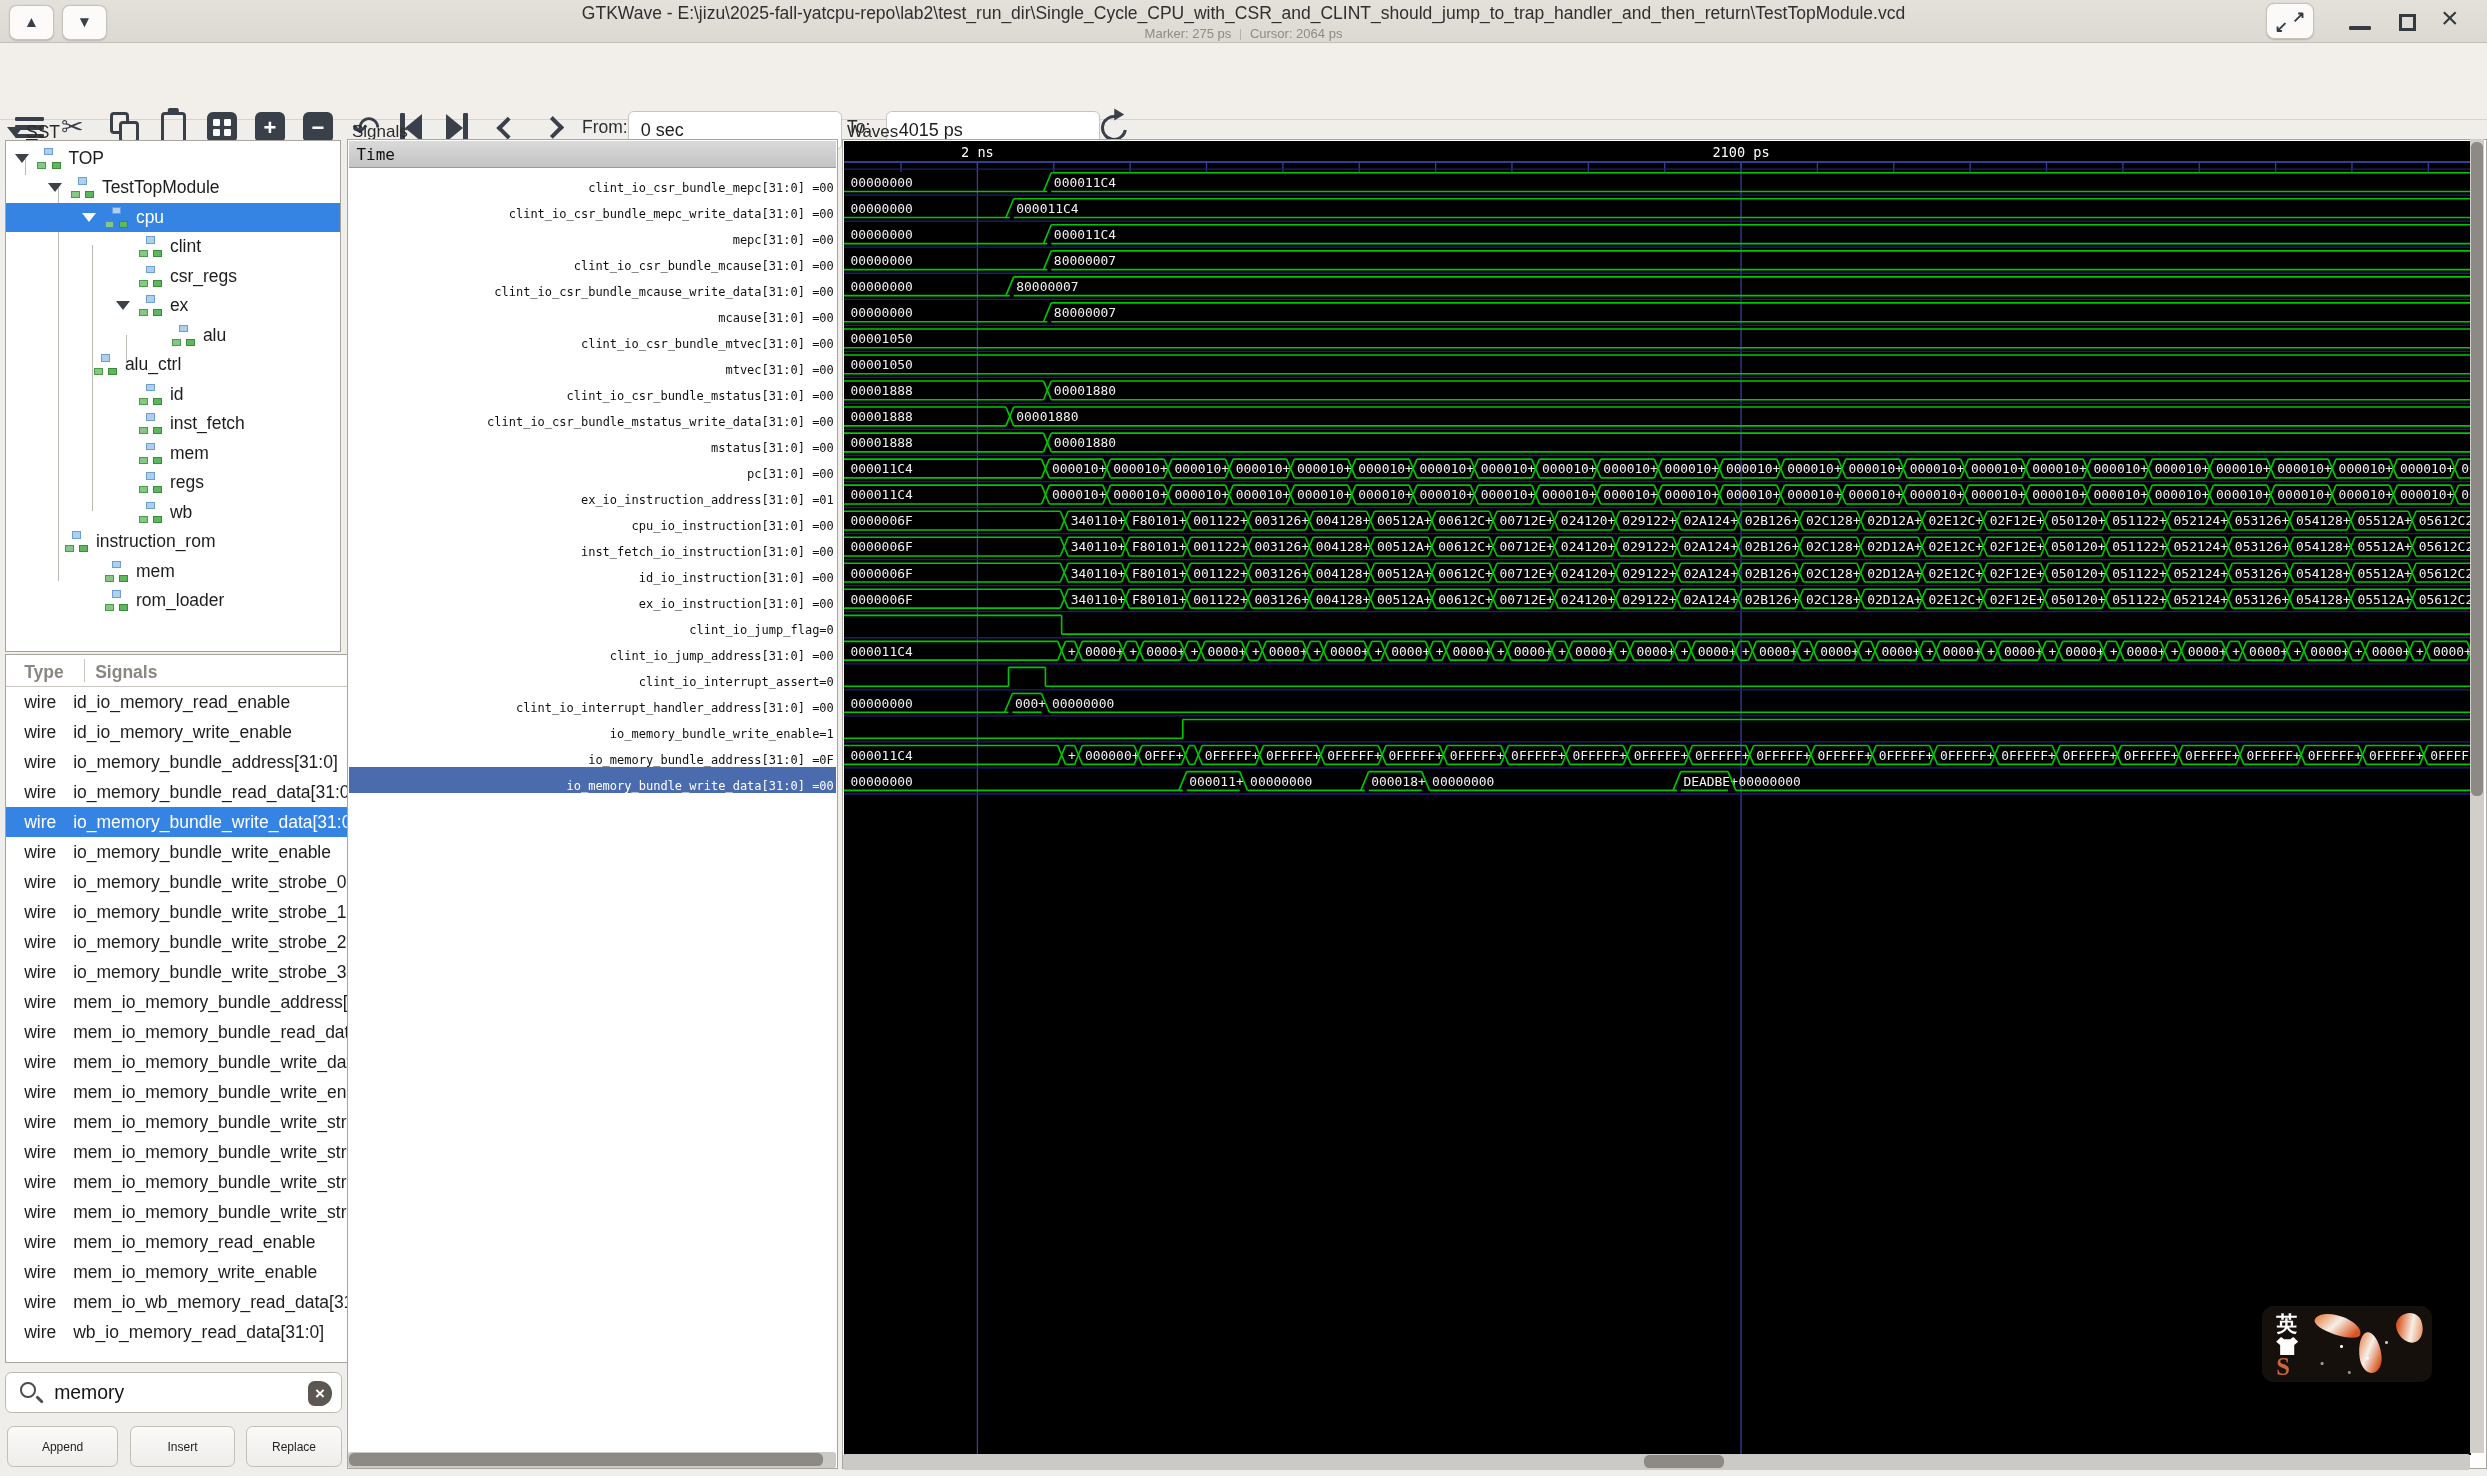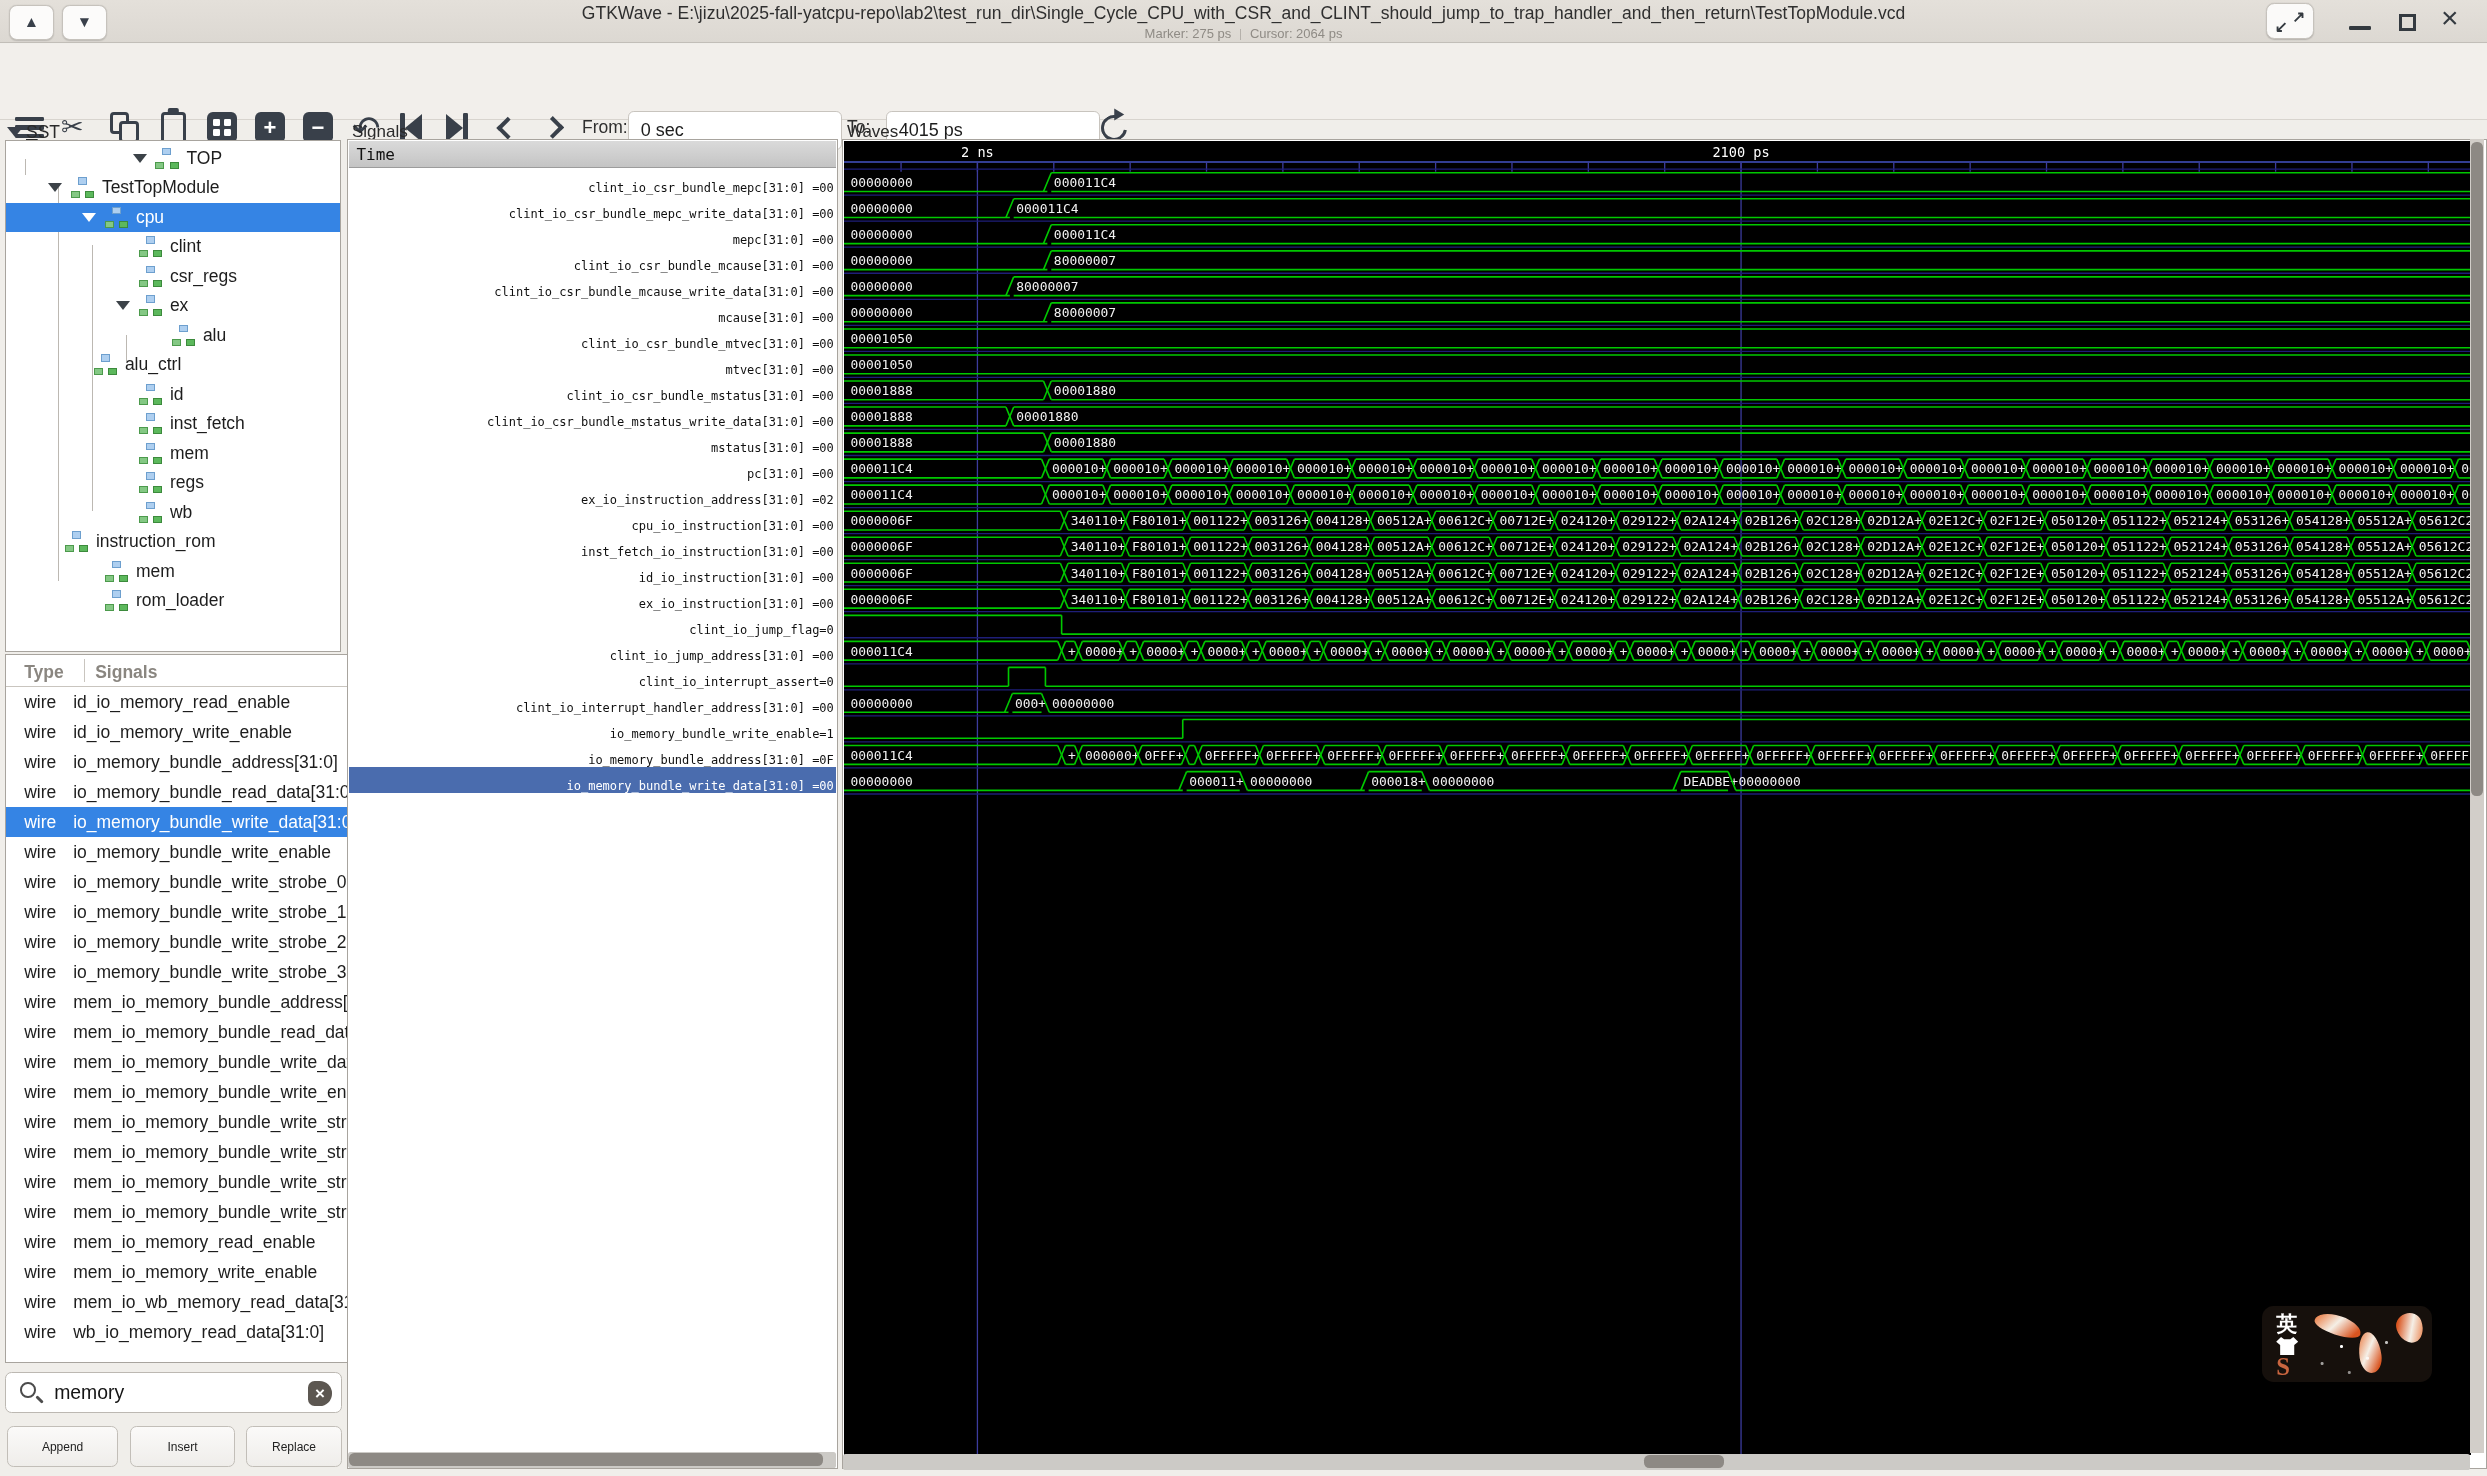--- a/index.html
+++ b/index.html
@@ -188,21 +188,21 @@
   </div>
 
   <div class="sst-tri"></div>
   <div class="sst-head"><u>S</u><span>ST</span></div>
   <div class="treebox">
       <div id="tree" style="position:relative;padding-top:2.6px">
         <div class="guide" style="left: 52px; top: 45px; width: 0.6px; height: 395px;"></div>
         <div class="guide" style="left: 19px; top: 18px; width: 0.6px; height: 15.5px;"></div>
         <div class="guide" style="left: 86px; top: 104px; width: 0.6px; height: 266px;"></div>
         <div class="guide" style="left: 120px; top: 194px; width: 0.6px; height: 26px;"></div>
-        <div class="tree-row" style="padding-left: 6.5px; justify-content: center;">
+        <div class="tree-row" style="padding-left: 6.5px;">
           <span class="texp">
             <i></i>
           </span>
           <span class="nicon">
             <span class="a"></span>
             <span class="b"></span>
             <span class="c"></span>
           </span>
           <span>TOP</span>
         </div>
@@ -493,21 +493,21 @@
         <div class="sig-row">
           <span>clint_io_csr_bundle_mstatus_write_data[31:0] =00</span>
         </div>
         <div class="sig-row">
           <span>mstatus[31:0] =00</span>
         </div>
         <div class="sig-row">
           <span>pc[31:0] =00</span>
         </div>
         <div class="sig-row">
-          <span>ex_io_instruction_address[31:0] =02</span>
+          <span>ex_io_instruction_address[31:0] =01</span>
         </div>
         <div class="sig-row">
           <span>cpu_io_instruction[31:0] =00</span>
         </div>
         <div class="sig-row">
           <span>inst_fetch_io_instruction[31:0] =00</span>
         </div>
         <div class="sig-row">
           <span>id_io_instruction[31:0] =00</span>
         </div>

